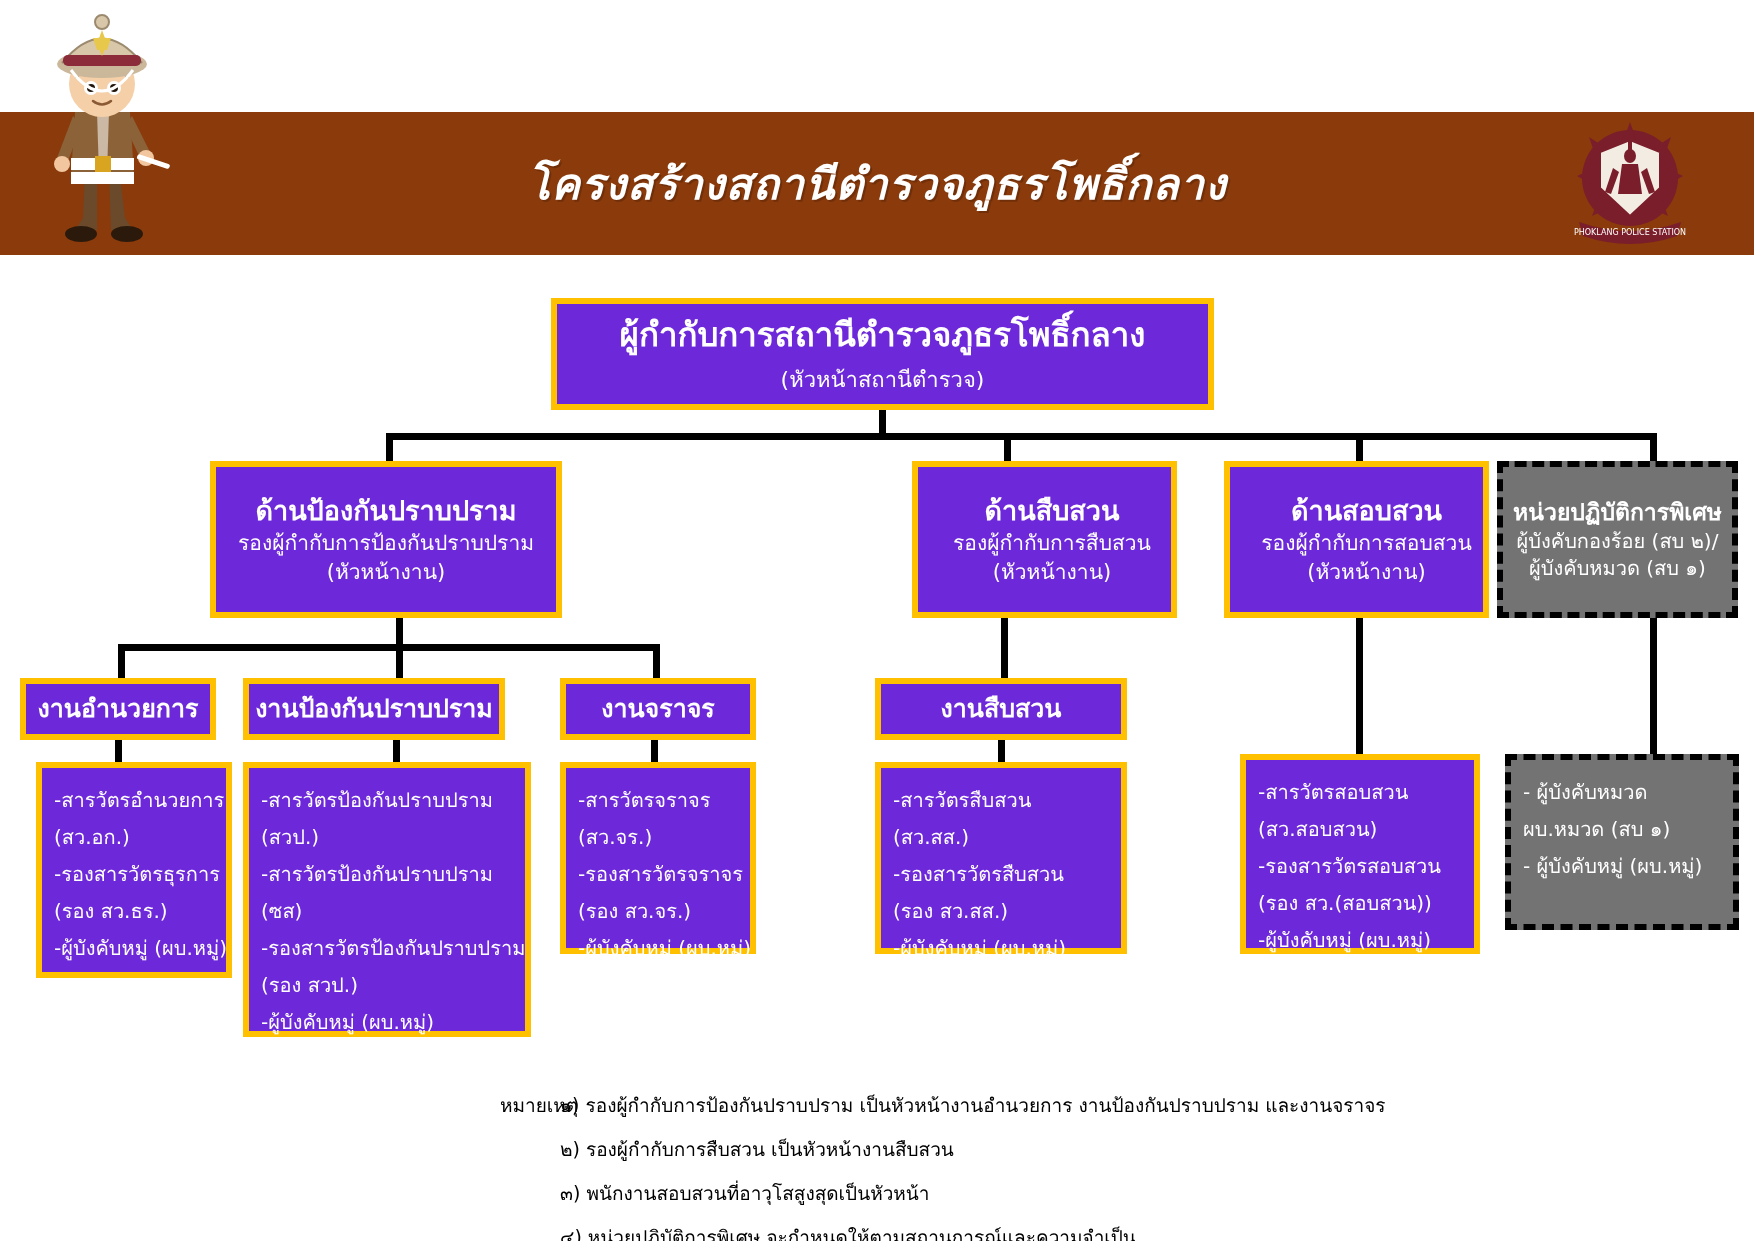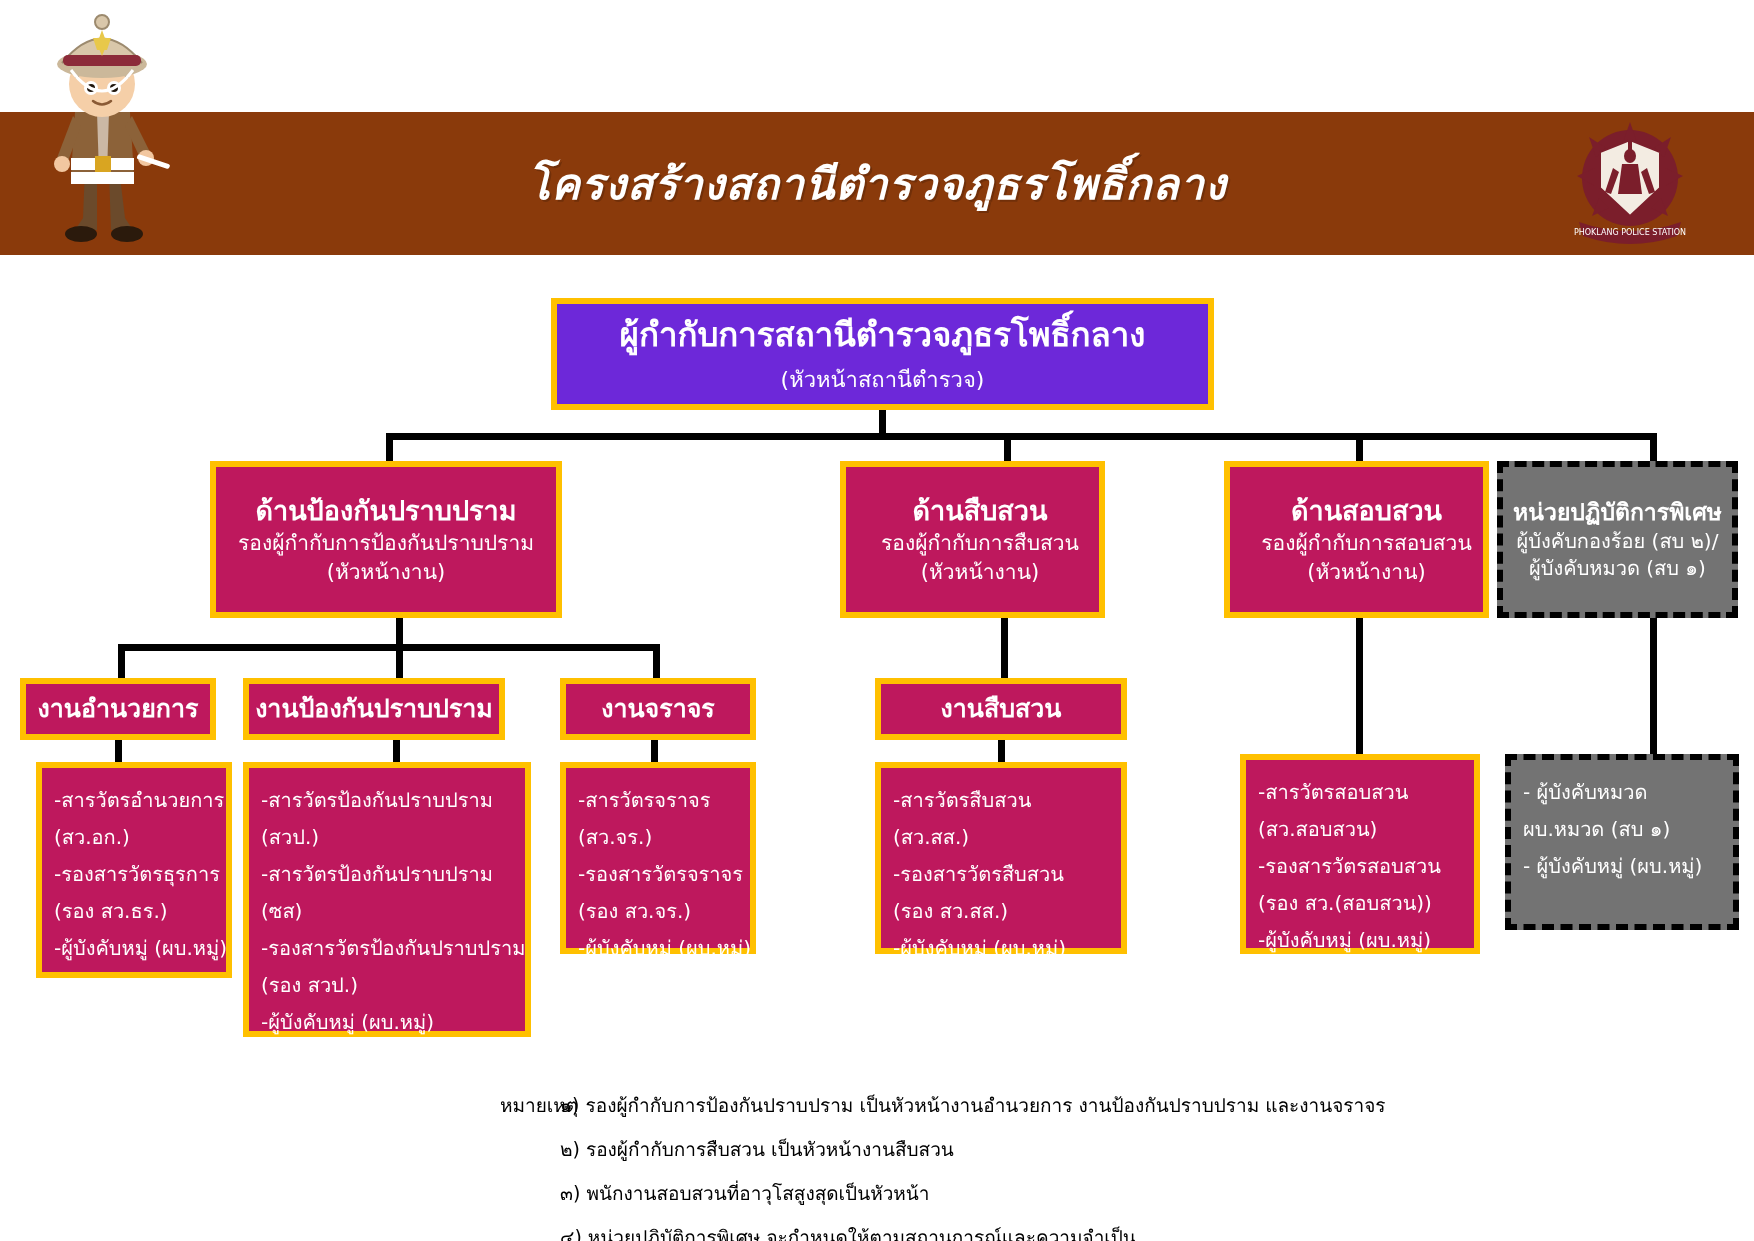--- a/index.html
+++ b/index.html
@@ -30,21 +30,21 @@
   
   .mascot{position:absolute;left:35px;top:8px;width:135px;height:240px;}
   
   .emblem{position:absolute;left:1565px;top:118px;width:130px;height:130px;}
 
   
   .box{
     position:absolute;
     box-sizing:border-box;
     color:#ffffff;
-    background:#be185d;
+    background:#6d28d9;
     border:6px solid #FFC000;
     display:flex;flex-direction:column;
     align-items:center;justify-content:center;
     text-align:center;
     line-height:1.35;
   }
   .box.navy{background:#6d28d9;}
   .box.dashed{
     border:6px dashed #000000;
     background:#737373;
@@ -166,21 +166,21 @@
   <div class="ln-v" style="left:1004px;top:433px;height:28px;"></div>
   <div class="ln-v" style="left:1356px;top:433px;height:28px;"></div>
   <div class="ln-v" style="left:1650px;top:433px;height:28px;"></div>
 
   <div class="box" style="left:210px;top:461px;width:352px;height:157px;">
     <div class="t1">ด้านป้องกันปราบปราม</div>
     <div class="t2">รองผู้กำกับการป้องกันปราบปราม</div>
     <div class="t2">(หัวหน้างาน)</div>
   </div>
 
-  <div class="box" style="left:840px;top:461px;width:265px;height:157px;padding-left:15px;">
+  <div class="box" style="left:912px;top:461px;width:265px;height:157px;padding-left:15px;">
     <div class="t1">ด้านสืบสวน</div>
     <div class="t2">รองผู้กำกับการสืบสวน</div>
     <div class="t2">(หัวหน้างาน)</div>
   </div>
 
   <div class="box" style="left:1224px;top:461px;width:265px;height:157px;padding-left:20px;">
     <div class="t1">ด้านสอบสวน</div>
     <div class="t2">รองผู้กำกับการสอบสวน</div>
     <div class="t2">(หัวหน้างาน)</div>
   </div>

